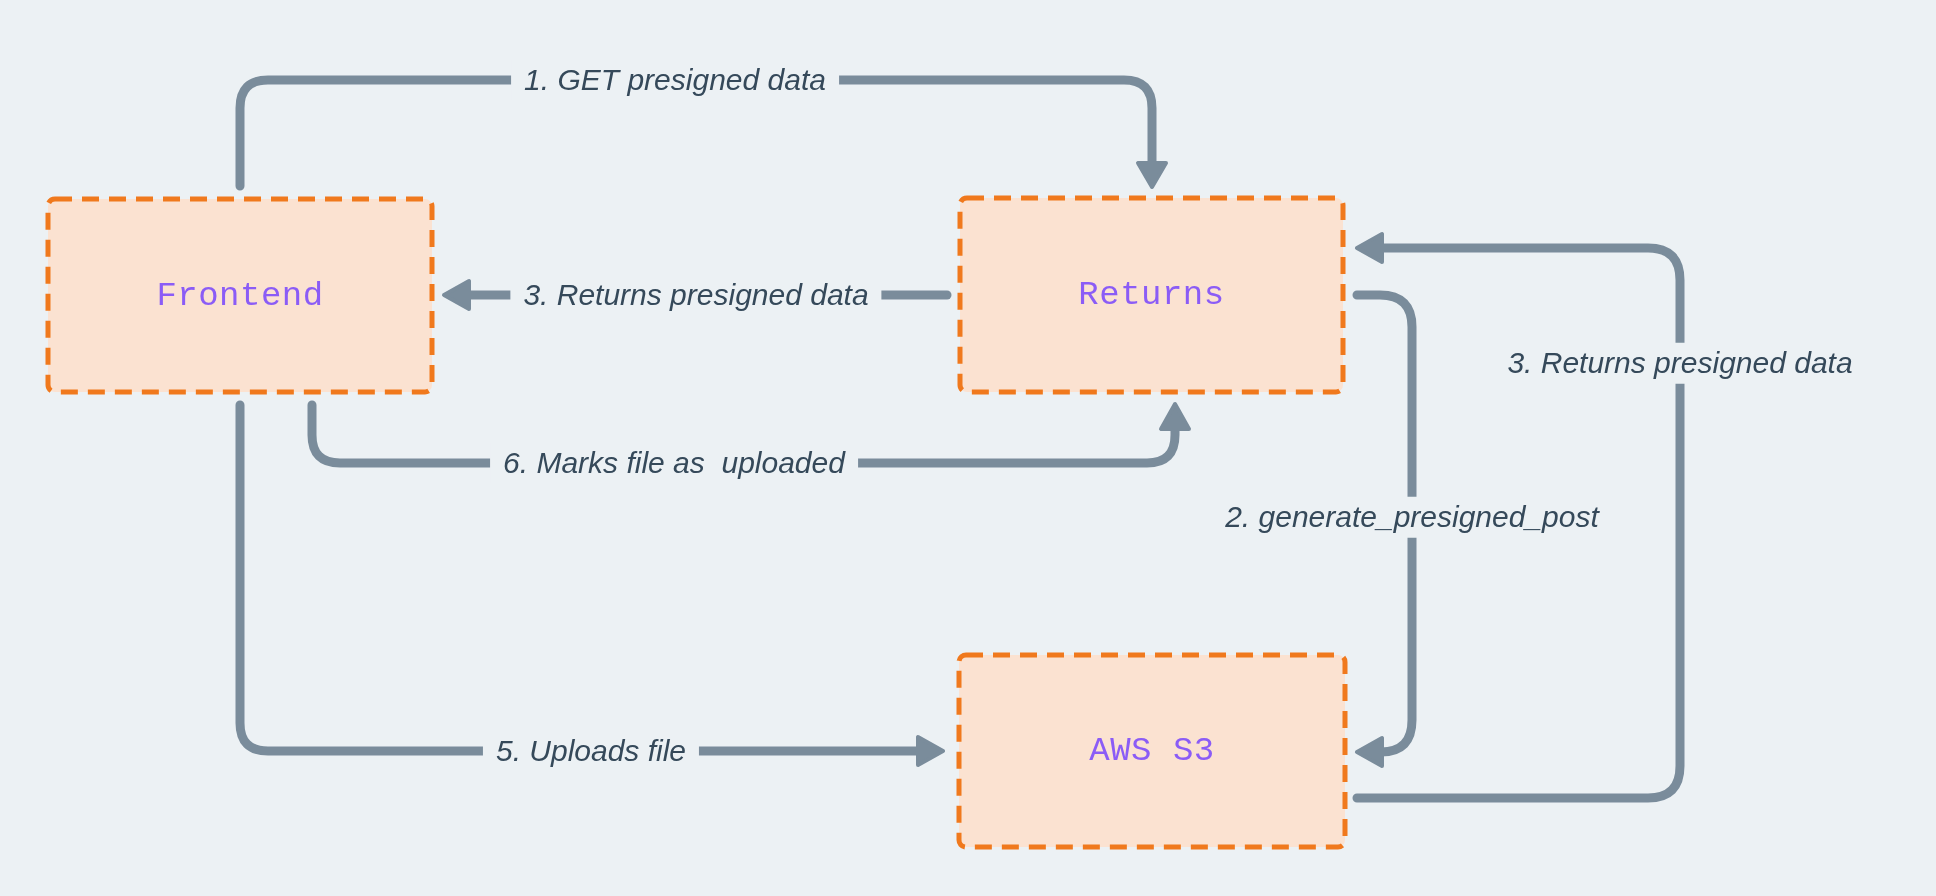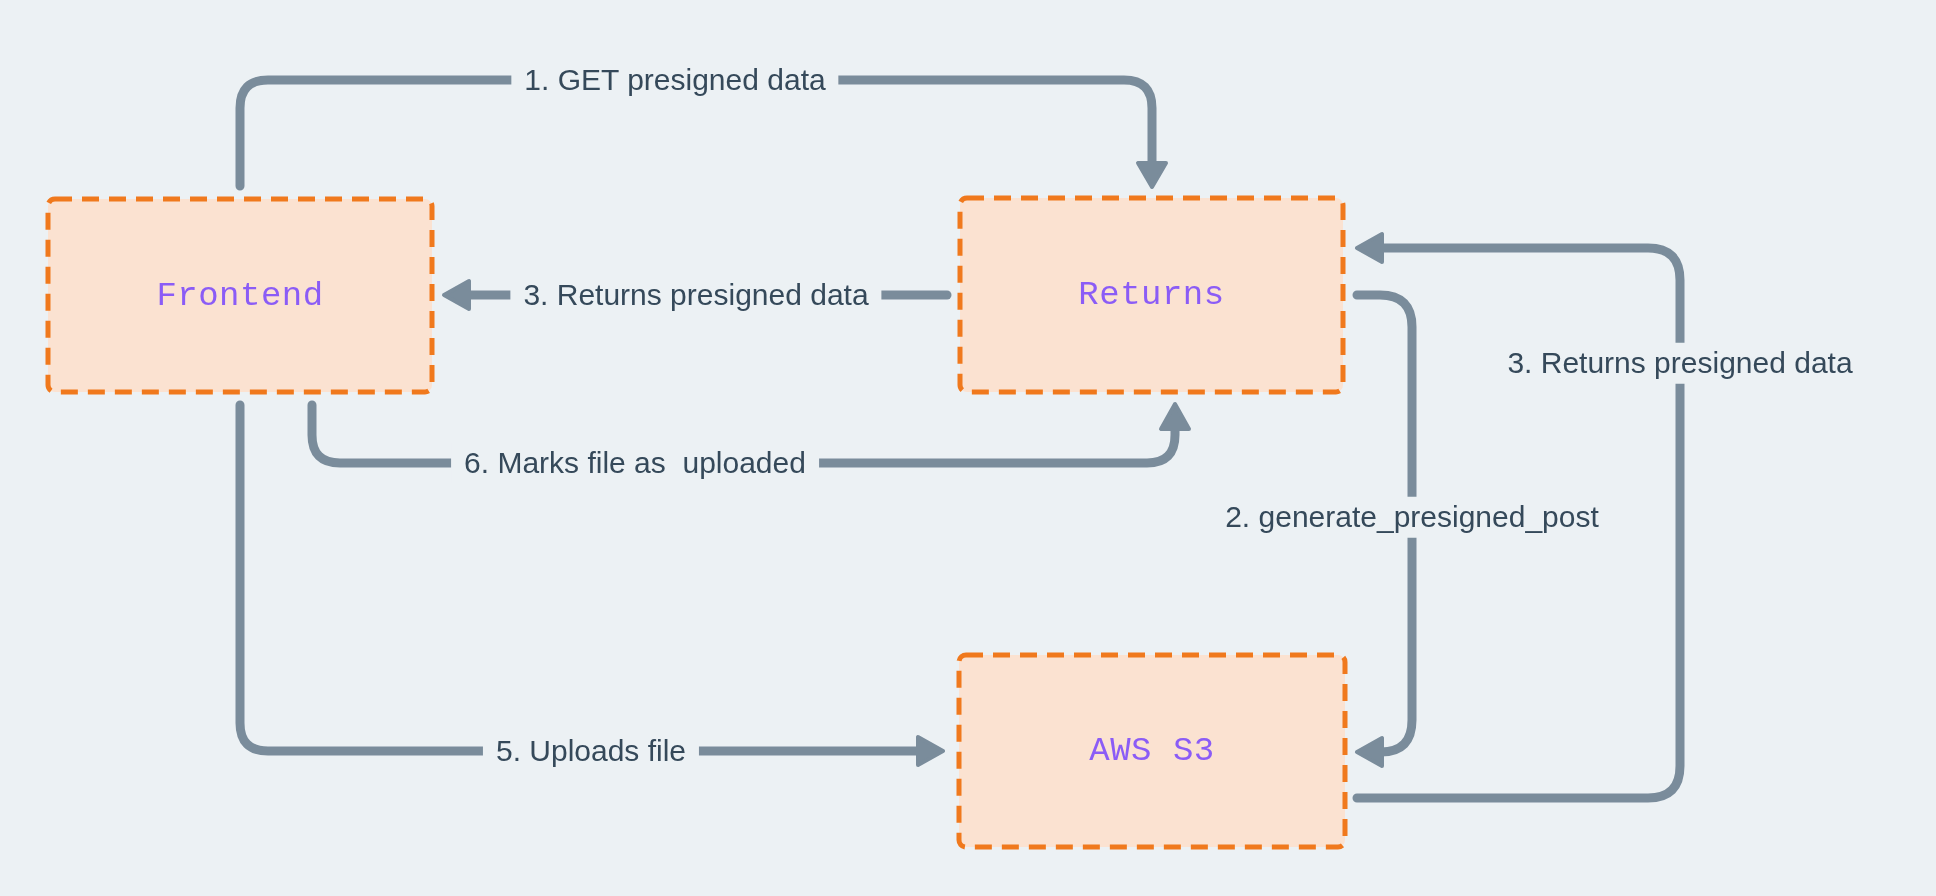--- a/index.html
+++ b/index.html
@@ -49,20 +49,21 @@
   .edge-label {
     position: absolute;
     transform: translate(-50%, -50%);
     background: #ecf1f4;
     color: #35495a;
     font-size: 30px;
     line-height: 1.15;
     padding: 3px 13px;
     white-space: pre;
     pointer-events: none;
+    font-style: italic;
   }
 </style>
 </head>
 <body>
 
 <div class="canvas">
 
   <svg viewBox="0 0 1936 896" width="1936" height="896">
 
     <g>
@@ -102,15 +103,15 @@
 
   <div class="node-label" style="left:48px; top:199px; width:384px; height:193px;">Frontend</div>
   <div class="node-label" style="left:960px; top:198px; width:383px; height:194px;">Returns</div>
   <div class="node-label" style="left:959px; top:655px; width:386px; height:192px;">AWS S3</div>
 
   <div class="edge-label" style="left:675px;  top:80px;">1. GET presigned data</div>
   <div class="edge-label" style="left:1412px; top:517px;">2. generate_presigned_post</div>
   <div class="edge-label" style="left:1680px; top:350px;margin-top:13px;">3. Returns presigned data</div>
   <div class="edge-label" style="left:696px;  top:295px;">3. Returns presigned data</div>
   <div class="edge-label" style="left:591px;  top:751px;">5. Uploads file</div>
-  <div class="edge-label" style="left:635px;  top:463px;">6. Marks file as  uploaded</div>
+  <div class="edge-label" style="left:674px;  top:463px;">6. Marks file as  uploaded</div>
 
 </div>
 
 </body></html>

